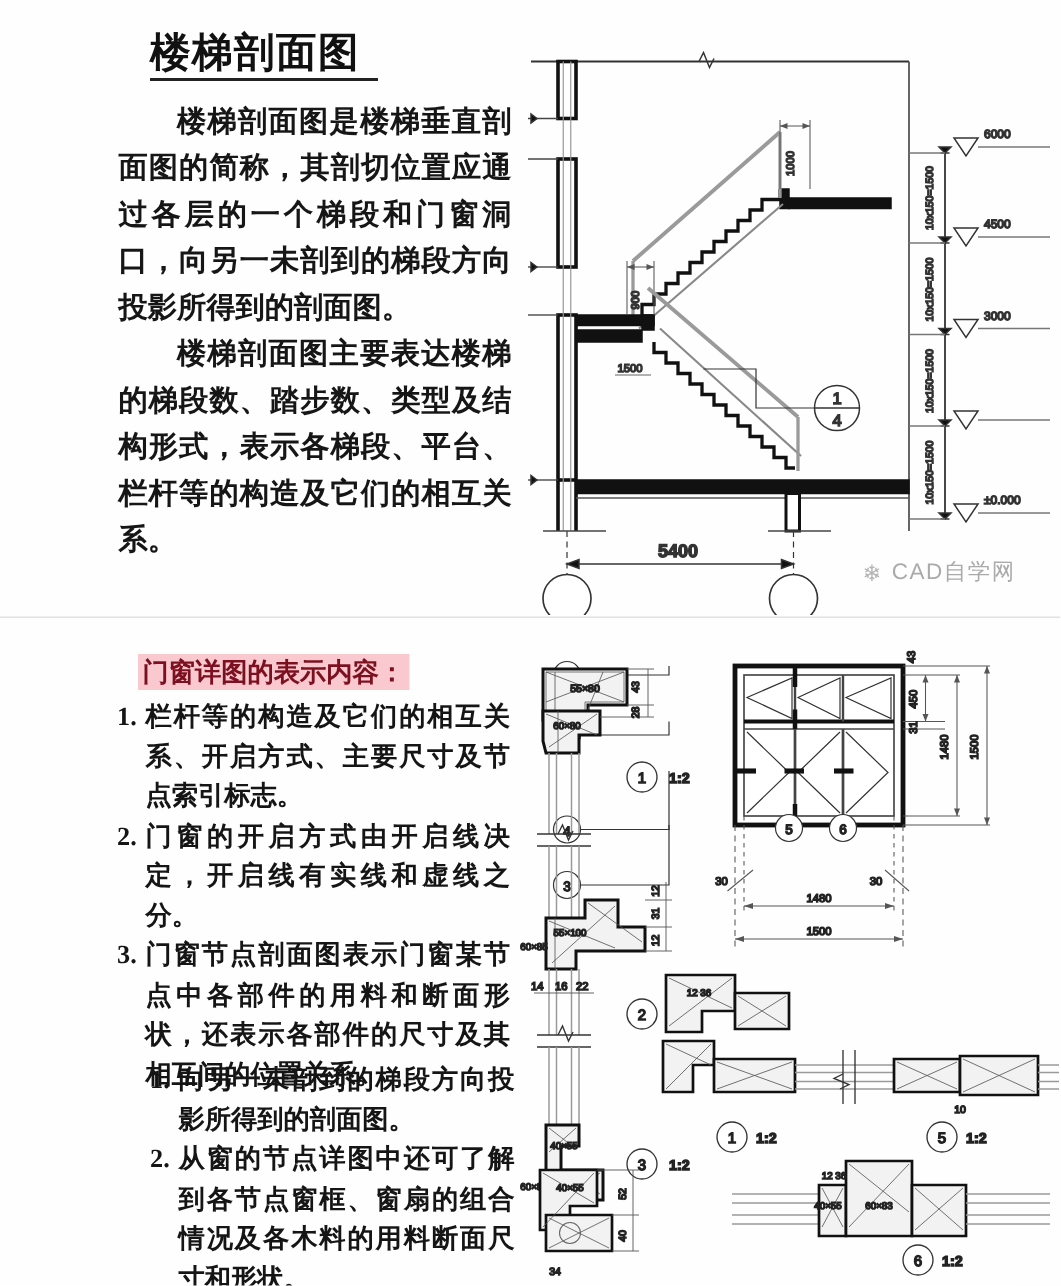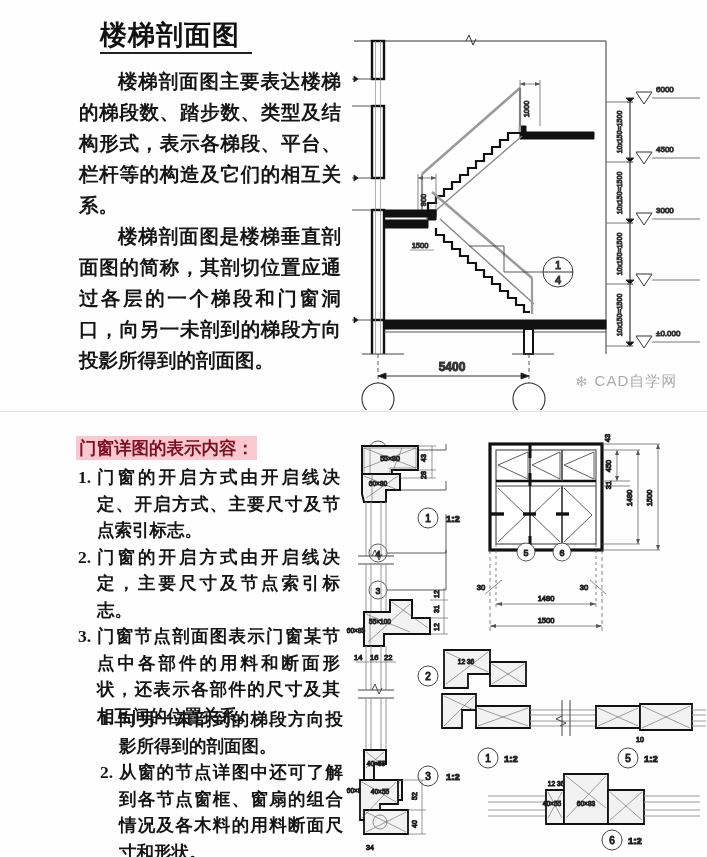--- a/index.html
+++ b/index.html
@@ -45,21 +45,21 @@
   .divider{position:absolute;left:0;top:411px;width:707px;height:1px;background:#e2e2e2;}
 
   
   .bottom-section{position:absolute;left:0;top:414px;width:707px;height:443px;}
 
   .hl-head{
     display:inline-block;
     background:#f9c9cf;color:#7d1020;font-weight:700;
     font-size:17.5px;padding:1px 3px;line-height:22px;
   }
-  .head1{position:absolute;left:76px;top:22px;}
+  .head1{position:absolute;left:92px;top:22px;}
   .head2{position:absolute;left:111px;top:262px;}
 
   .numlist{
     position:absolute;font-size:17.5px;line-height:26.5px;font-weight:700;color:#151515;
   }
   .list1{left:78px;top:50px;width:262px;}
   .list2{left:100px;top:292px;width:243px;}
   .numlist .li{display:flex;margin-bottom:0px;}
   .numlist .num{
     flex:0 0 auto;width:19px;
@@ -75,22 +75,22 @@
 <body>
 
 <div class="page">
 
   <div class="top-section">
 
     <div class="article-title">楼梯剖面图</div>
     <div class="title-rule"></div>
 
     <div class="body-text">
+      <p>楼梯剖面图是楼梯垂直剖面图的简称，其剖切位置应通过各层的一个梯段和门窗洞口，向另一未剖到的梯段方向投影所得到的剖面图。</p>
       <p>楼梯剖面图主要表达楼梯的梯段数、踏步数、类型及结构形式，表示各梯段、平台、栏杆等的构造及它们的相互关系。</p>
-      <p>楼梯剖面图是楼梯垂直剖面图的简称，其剖切位置应通过各层的一个梯段和门窗洞口，向另一未剖到的梯段方向投影所得到的剖面图。</p>
     </div>
 
     <div class="stair-wrap">
       <svg width="363" height="396" viewBox="0 0 363 396">
         <g stroke="#333" fill="none" stroke-width="1">
 
           <line x1="10" y1="27" x2="262" y2="27" stroke-width="1.2"></line>
 
           <path d="M122 27 l3 -6 l4 10 l3 -6" stroke="#333" stroke-width="1"></path>
 
@@ -240,25 +240,25 @@
 
   <div class="divider"></div>
 
   <div class="bottom-section">
 
     <div class="hl-head head1">门窗详图的表示内容：</div>
 
     <div class="numlist list1">
       <div class="li">
         <span class="num">1.</span>
-        <span class="txt">门窗的开启方式由开启线决定、开启方式、主要尺寸及节点索引标志。</span>
+        <span class="txt">栏杆等的构造及它们的相互关系、开启方式、主要尺寸及节点索引标志。</span>
       </div>
       <div class="li">
         <span class="num">2.</span>
-        <span class="txt">门窗的开启方式由开启线决定，主要尺寸及节点索引标志。</span>
+        <span class="txt">门窗的开启方式由开启线决定，开启线有实线和虚线之分。</span>
       </div>
       <div class="li">
         <span class="num">3.</span>
         <span class="txt">门窗节点剖面图表示门窗某节点中各部件的用料和断面形状，还表示各部件的尺寸及其相互间的位置关系。</span>
       </div>
     </div>
 
 
     <div class="numlist list2">
       <div class="li">

